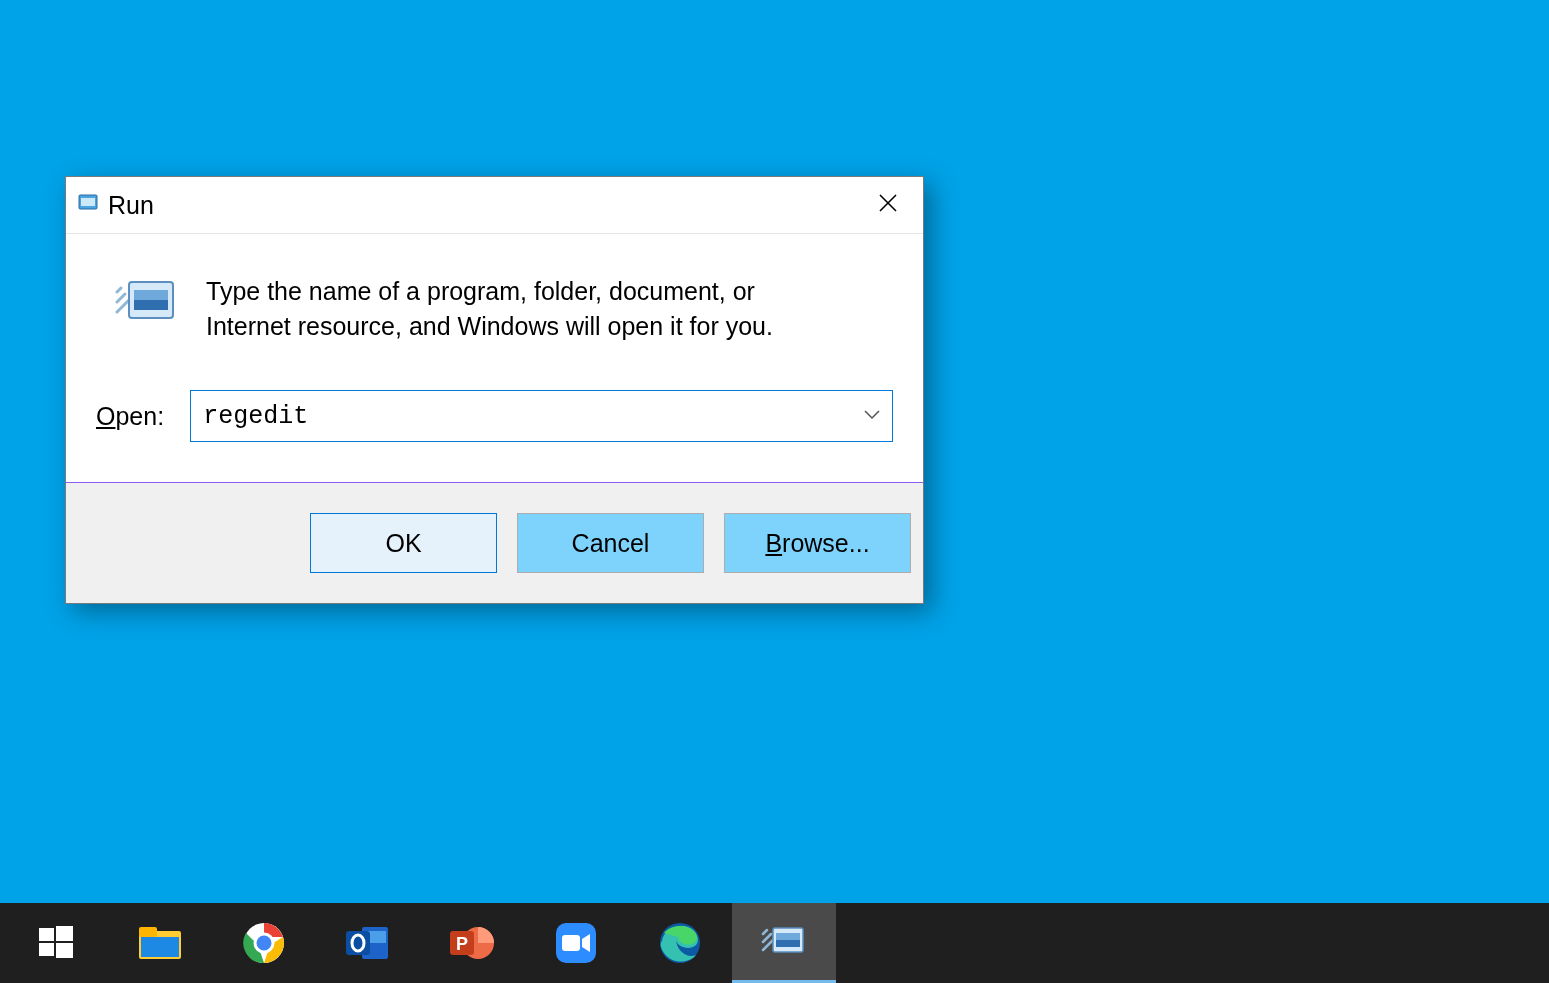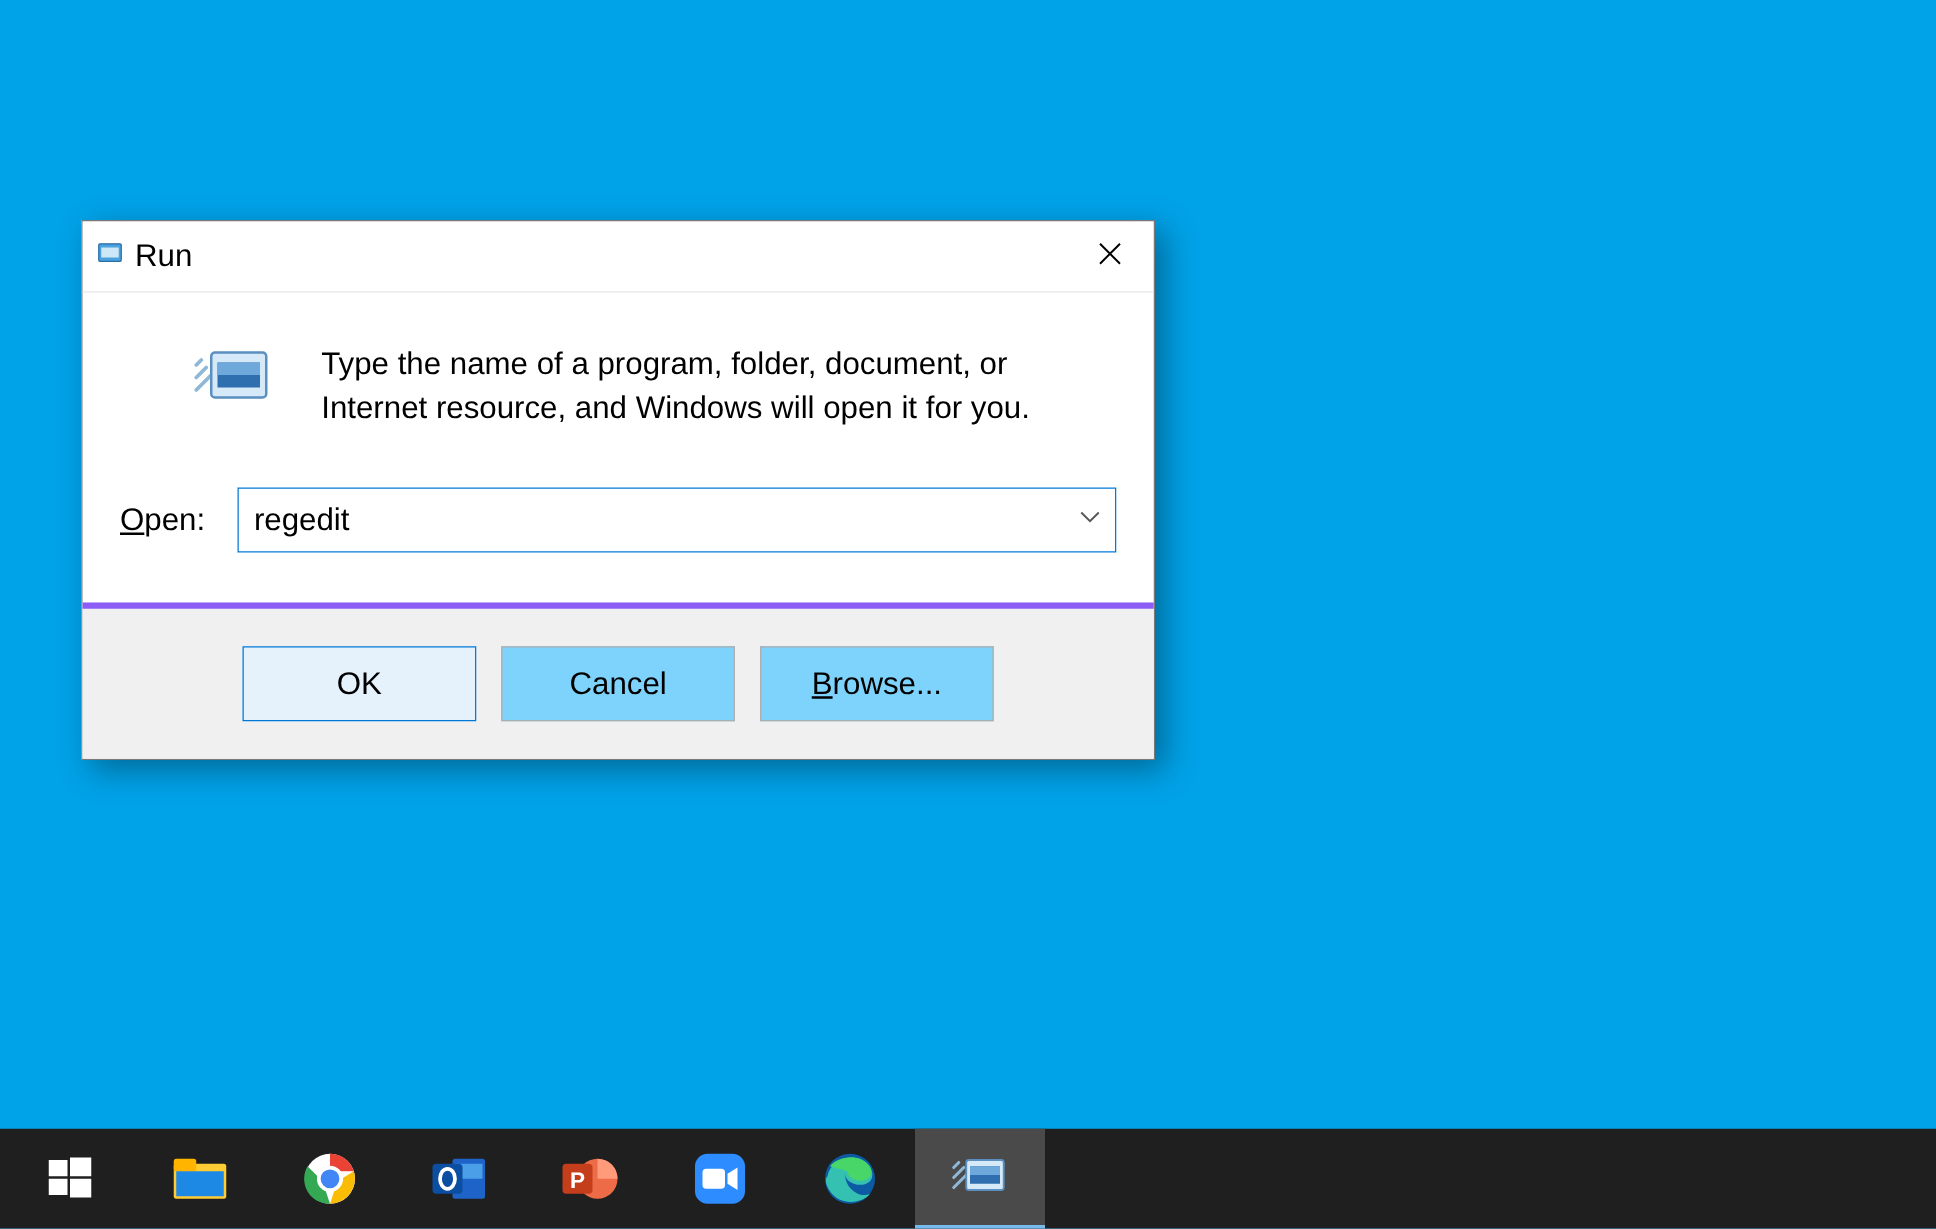--- a/index.html
+++ b/index.html
@@ -4,30 +4,30 @@
 <style>
   html,body{margin:0;padding:0;width:1549px;height:983px;font-family:"Segoe UI",Arial,sans-serif;overflow:hidden;}
   .desktop{position:relative;width:1549px;height:983px;background:#00a2e8;}
   
   .dialog{position:absolute;left:65px;top:176px;width:857px;background:#fff;border:1px solid #7a7a7a;box-shadow:8px 8px 24px rgba(0,0,0,.35);}
   .titlebar{display:flex;align-items:center;height:56px;padding:0 0 0 10px;border-bottom:1px solid #e6e6e6;}
   .titlebar .ticon{margin-right:8px;}
   .titlebar .ttxt{font-size:25px;color:#000;}
   .titlebar .spacer{flex:1;}
   .closebtn{width:70px;height:56px;display:flex;align-items:center;justify-content:center;font-size:26px;color:#000;cursor:default;}
-  .body{padding:40px 30px 30px 46px;display:flex;gap:35px;margin-left:40px;}
+  .body{padding:40px 30px 30px 46px;display:flex;gap:24px;}
   .bigicon{flex:0 0 70px;display:flex;justify-content:center;}
   .desc{font-size:25px;line-height:1.4;color:#000;max-width:640px;}
   .openrow{display:flex;align-items:center;padding:16px 30px 40px 30px;gap:26px;}
   .openlbl{font-size:25px;color:#000;}
   .openlbl .ul{text-decoration:underline;}
   .combo{flex:1;position:relative;}
-  .combo input{width:100%;height:52px;box-sizing:border-box;border:1px solid #0078d7;font-size:25px;padding:0 40px 0 12px;outline:none;background:#fff;color:#000;font-family:Liberation Sans, sans-serif;}
+  .combo input{width:100%;height:52px;box-sizing:border-box;border:1px solid #0078d7;font-size:25px;padding:0 40px 0 12px;outline:none;background:#fff;color:#000;font-family:Liberation Mono, monospace;}
   .combo .chev{position:absolute;right:12px;top:50%;transform:translateY(-50%);pointer-events:none;}
-  .footer{background:#f0f0f0;border-top:5px solid #8b5cf6;padding:30px 26px;display:flex;justify-content:center;gap:20px;}
+  .footer{background:#f0f0f0;border-top:1px solid #8b5cf6;padding:30px 12px;display:flex;justify-content:flex-end;gap:20px;}
   .btn{width:185px;height:58px;font-size:25px;display:flex;align-items:center;justify-content:center;background:#7dd3fc;border:1px solid #adadad;cursor:default;}
   .btn.default{background:#e5f1fb;border:1px solid #0078d7;}
   .btn .ul{text-decoration:underline;}
   
   .taskbar{position:absolute;left:0;bottom:0;width:100%;height:80px;background:#1f1f1f;display:flex;align-items:center;padding-left:4px;}
   .tbitem{width:104px;height:80px;display:flex;align-items:center;justify-content:center;}
   .tbitem.active{background:#4a4a4a;border-bottom:3px solid #76b9ed;box-sizing:border-box;}
   .tbitem svg{display:block;}
 </style>
 </head>

